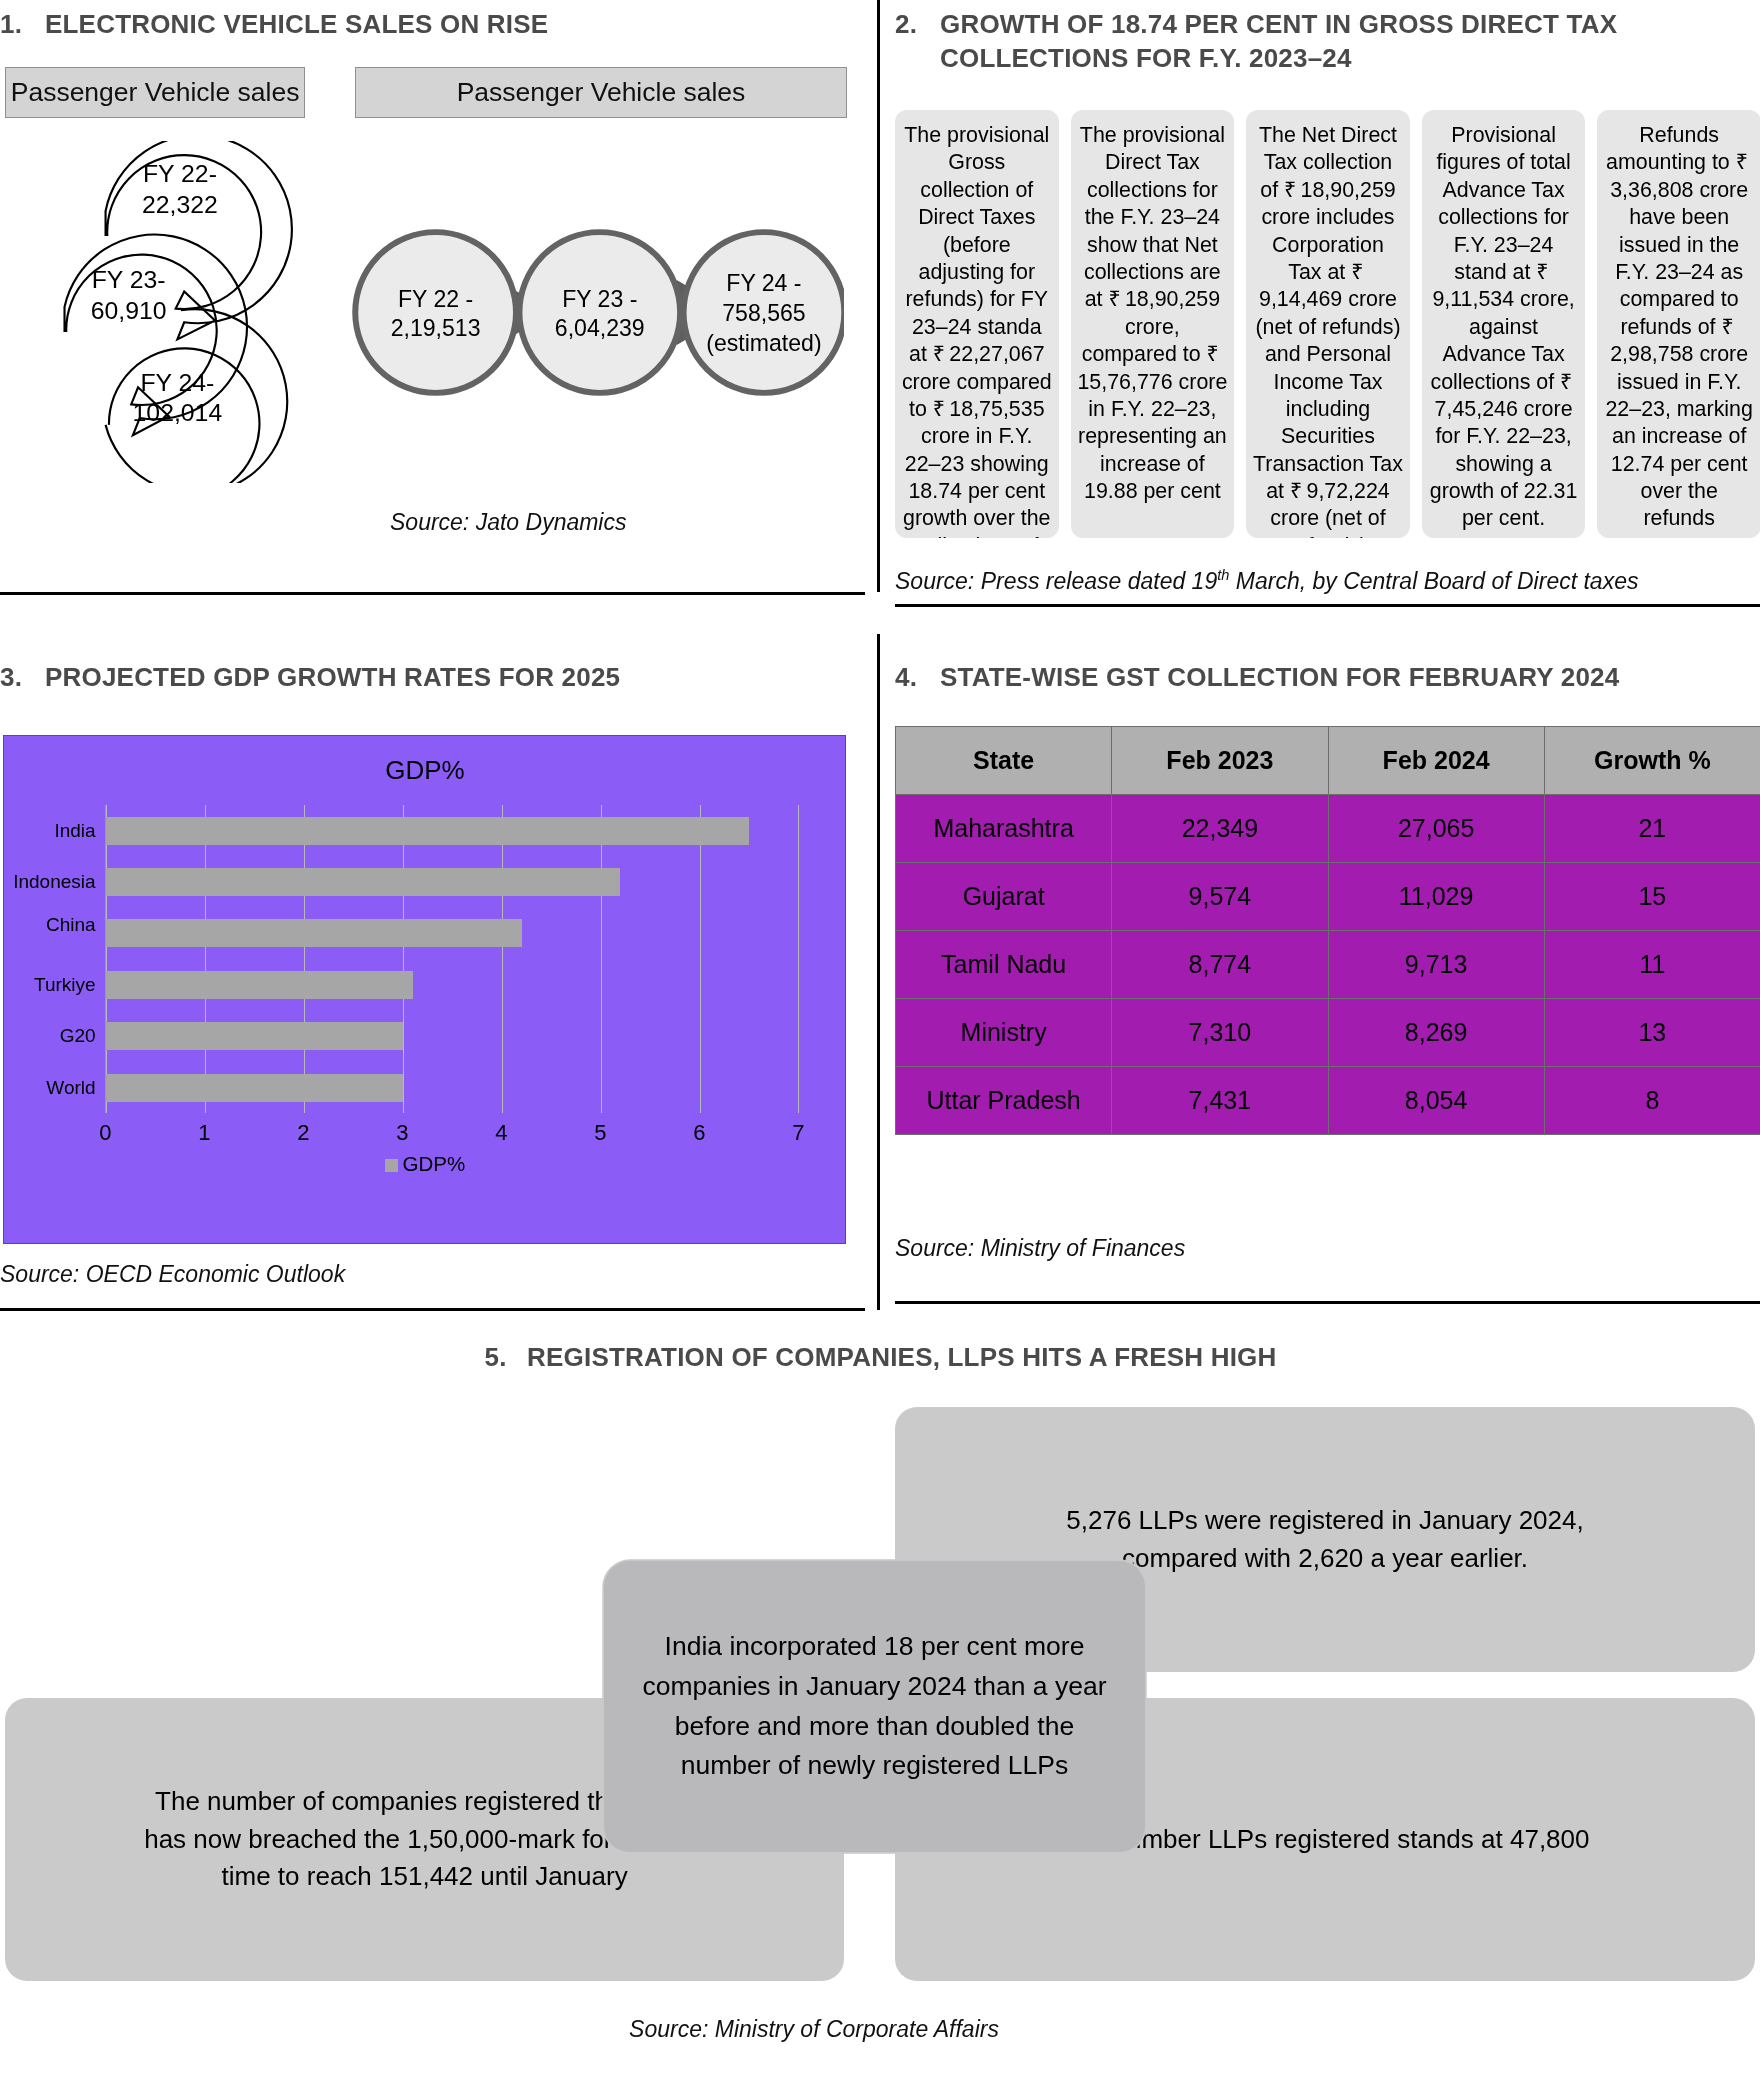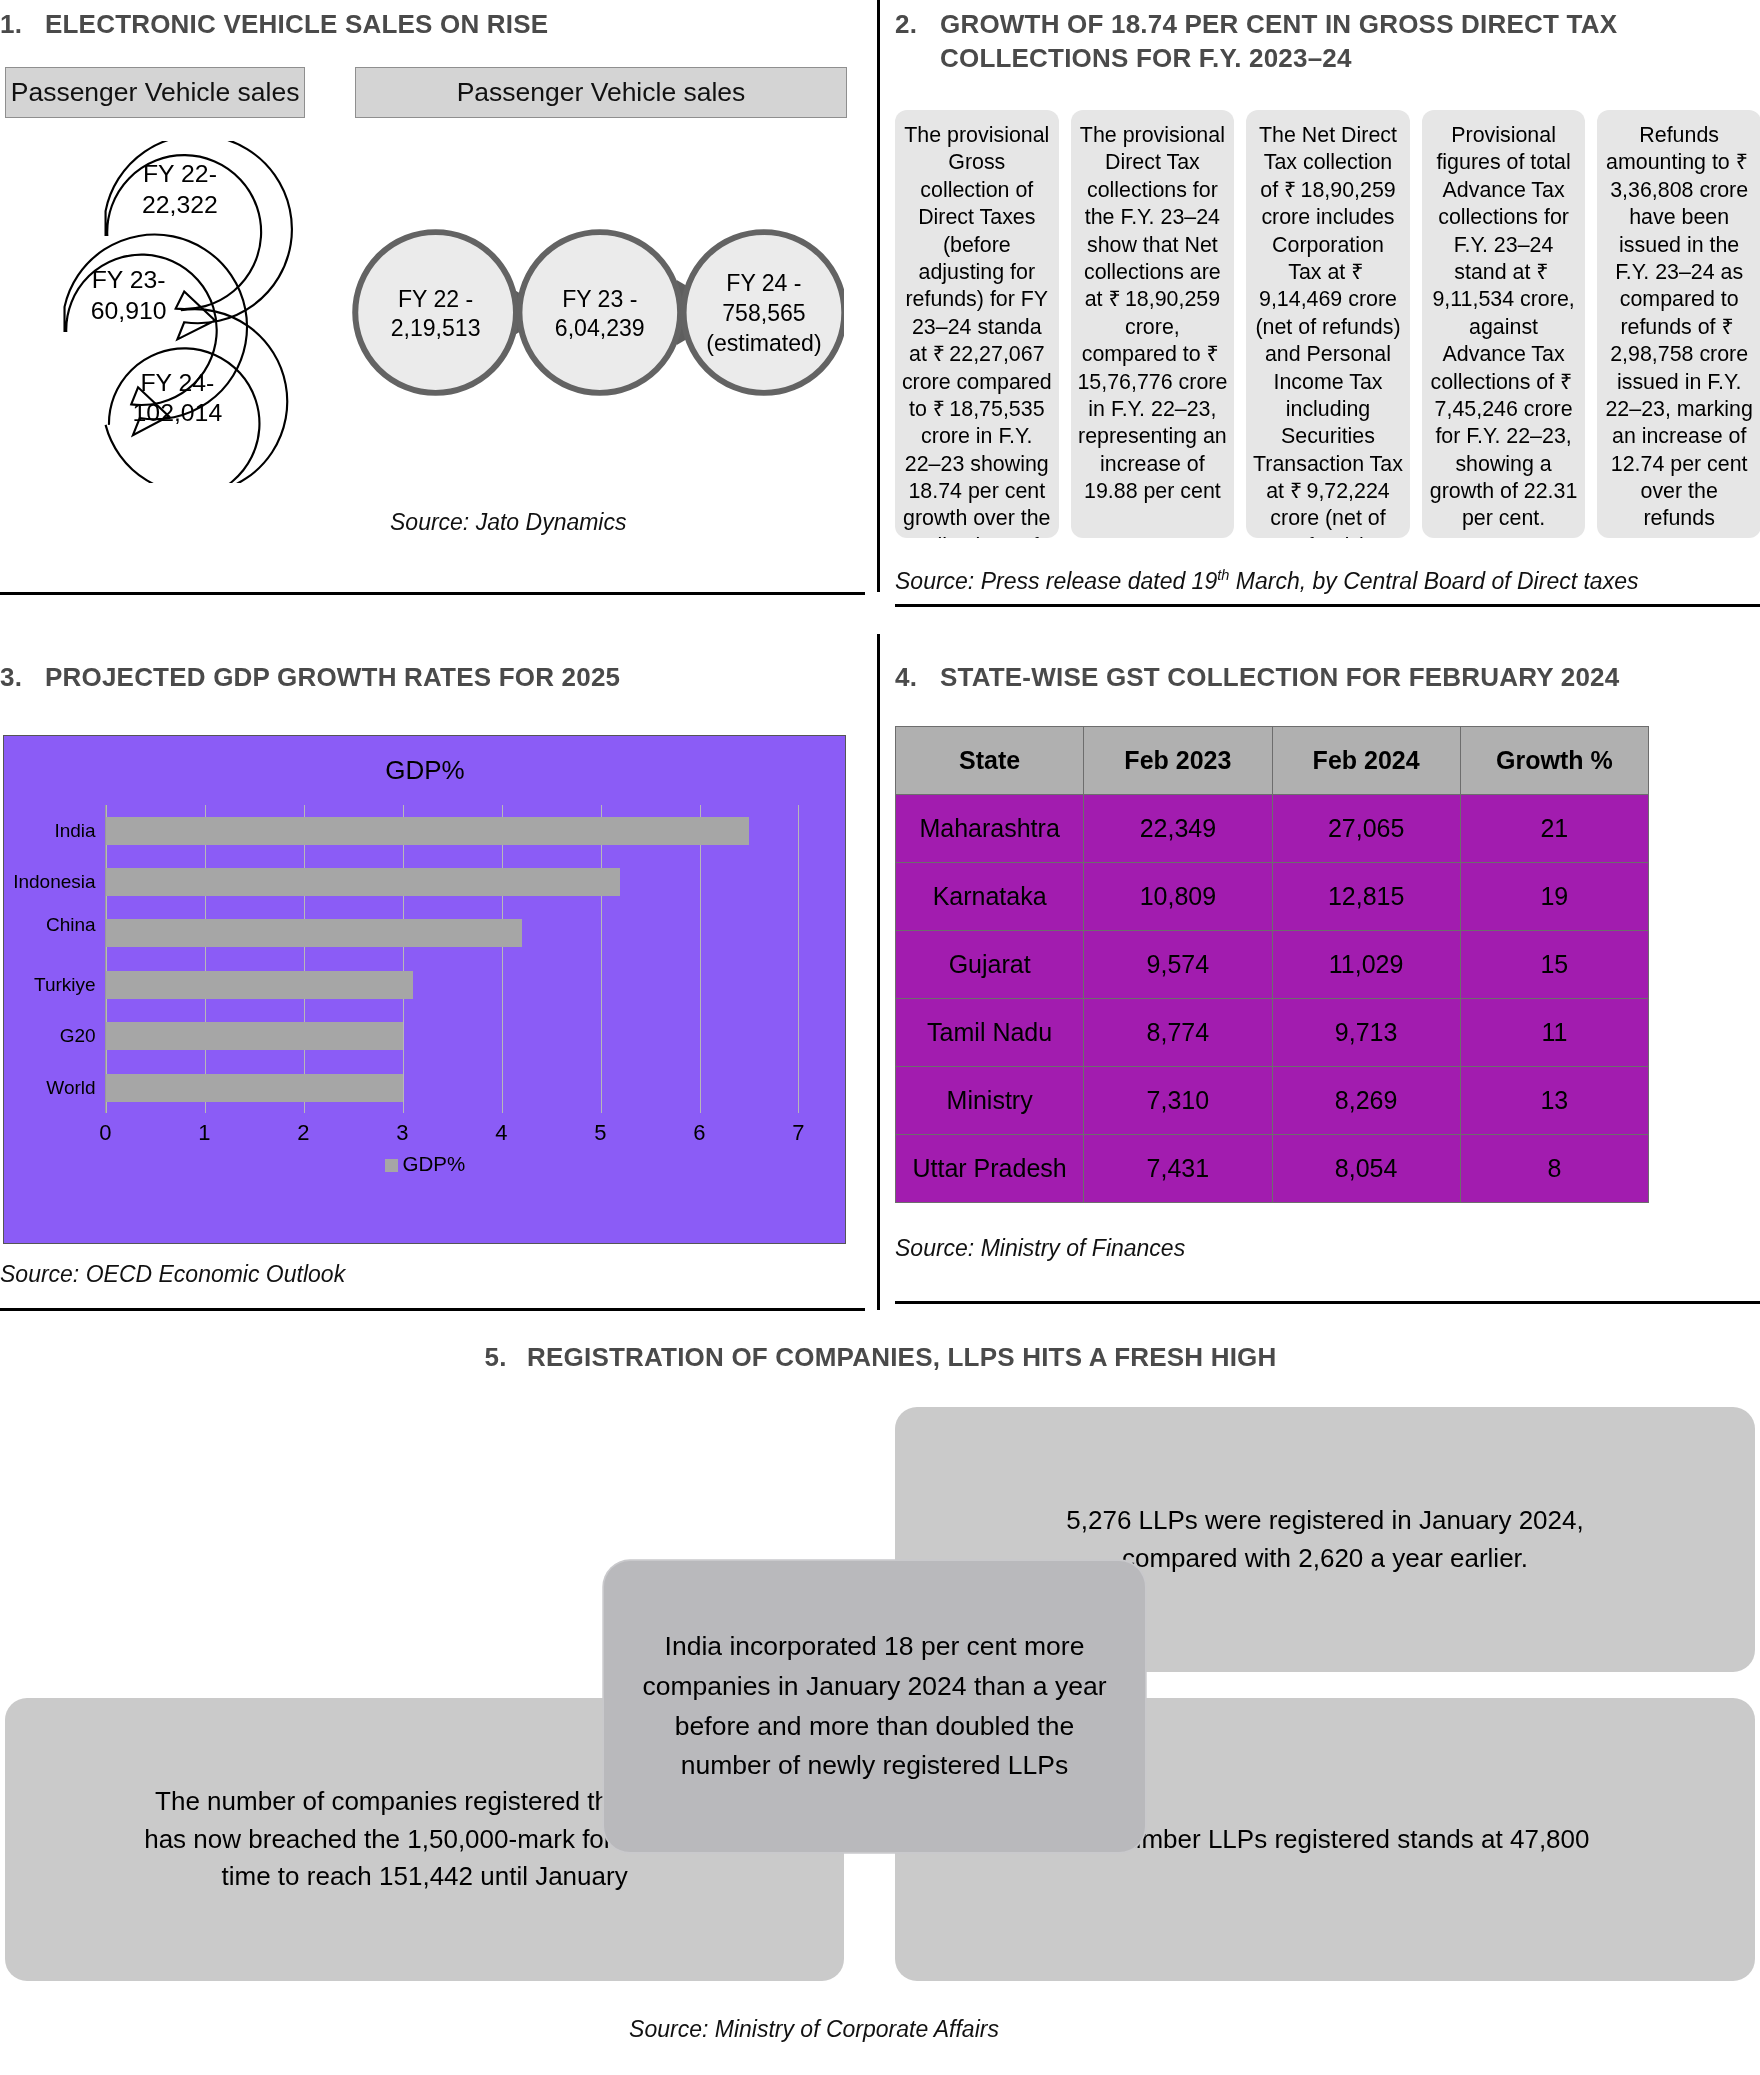--- a/index.html
+++ b/index.html
@@ -81,21 +81,21 @@
   .xtick { position:absolute; top:6.8px; font-size:22px; transform:translateX(-50%); color:#000; }
   .legend { text-align:center; margin-top:39px; font-size:20.5px; color:#000; }
   .legend .swatch { display:inline-block; width:13px; height:13px; background:#a6a6a6; margin-right:5.1px; vertical-align:middle; }
   #src3 { position:absolute; left:0; top:610px; }
 
   
   #sec4 { position:absolute; left:895px; top:651px; width:866px; height:651px; }
   #sec4 .sec-head { position:absolute; left:0; top:8.6px; width:856px; }
   .gst-table {
     position:absolute; left:0px; top:75px;
-    width:754px; border-collapse:collapse;
+    width:866px; border-collapse:collapse;
     table-layout:fixed;
   }
   .gst-table th, .gst-table td {
     border:1.7px solid #6d6d6d;
     text-align:center; font-size:25px; color:#000;
     height:68px;
   }
   .gst-table th { background:#b0b0b0; font-weight:bold; }
   .gst-table td { background:#a21caf; font-weight:normal; }
   #src4 { position:absolute; left:0; top:584px; }
@@ -283,26 +283,20 @@
           </tr>
         </thead>
       <tbody id="gst-body">
           <tr>
             <td>Maharashtra</td>
             <td>22,349</td>
             <td>27,065</td>
             <td>21</td>
           </tr>
           <tr>
-            <td>Karnataka</td>
-            <td>10,809</td>
-            <td>12,815</td>
-            <td>19</td>
-          </tr>
-          <tr>
             <td>Gujarat</td>
             <td>9,574</td>
             <td>11,029</td>
             <td>15</td>
           </tr>
           <tr>
             <td>Tamil Nadu</td>
             <td>8,774</td>
             <td>9,713</td>
             <td>11</td>

